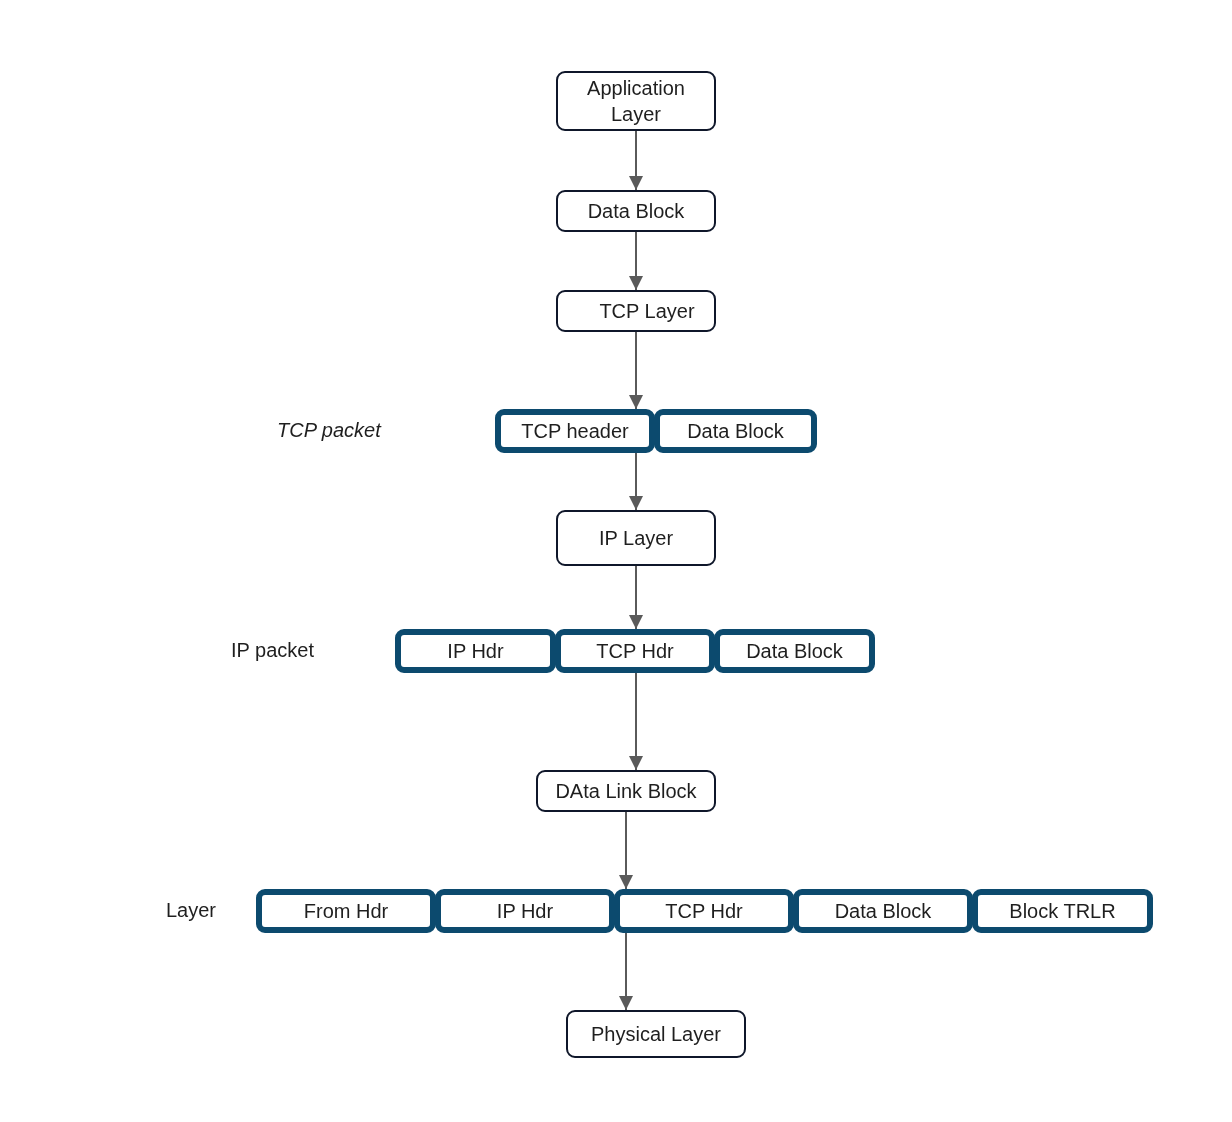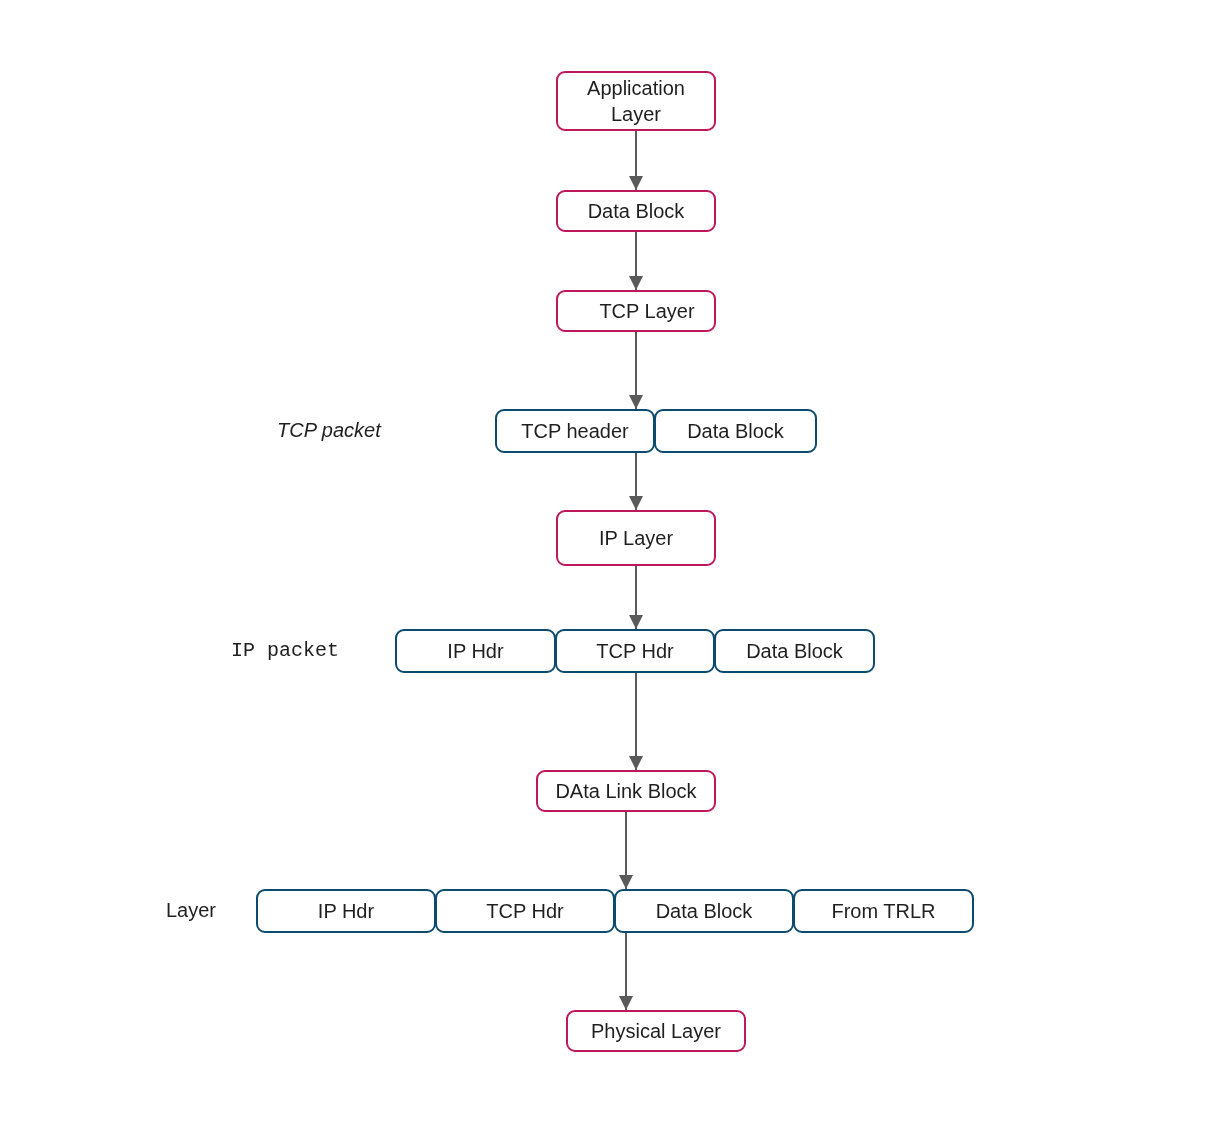--- a/index.html
+++ b/index.html
@@ -16,21 +16,21 @@
     width: 1232px;
     height: 1122px;
     background: #ffffff;
     overflow: hidden;
   }
   
   .node {
     position: absolute;
     box-sizing: border-box;
     background: #ffffff;
-    border: 2px solid #be185d;
+    border: 2px solid #0f172a;
     border-radius: 9px;
     display: flex;
     align-items: center;
     justify-content: center;
     text-align: center;
     font-size: 20px;
     line-height: 26px;
     color: #1f1f1f;
     z-index: 3;
     white-space: pre-line;
@@ -38,21 +38,21 @@
   
   .packet-row {
     position: absolute;
     display: flex;
     z-index: 3;
     height: 44px;
   }
   .packet-seg {
     box-sizing: border-box;
     background: #ffffff;
-    border: 2px solid #0c4a6e;
+    border: 6px solid #0c4a6e;
     border-radius: 9px;
     display: flex;
     align-items: center;
     justify-content: center;
     font-size: 20px;
     color: #1f1f1f;
     height: 44px;
     margin-right: -1px;
   }
   .packet-seg:last-child { margin-right: 0; }
@@ -102,35 +102,36 @@
       <div class="conn-line" style="left: 625px; top: 933px; height: 77px;"></div>
       <div class="conn-head" style="left: 619px; top: 996px;"></div>
     </div>
   <div id="node-layer">
       <div class="node" style="left: 556px; top: 71px; width: 160px; height: 60px;">Application
 Layer</div>
       <div class="node" style="left: 556px; top: 190px; width: 160px; height: 42px;">Data Block</div>
       <div class="node" style="left: 556px; top: 290px; width: 160px; height: 42px; padding-left: 22px;">TCP Layer</div>
       <div class="node" style="left: 556px; top: 510px; width: 160px; height: 56px;">IP Layer</div>
       <div class="node" style="left: 536px; top: 770px; width: 180px; height: 42px;">DAta Link Block</div>
-      <div class="node" style="left: 566px; top: 1010px; width: 180px; height: 42px;">Physical Layer</div>
+      <div class="node" style="left: 566px; top: 1010px; width: 180px; height: 48px;">Physical Layer</div>
     </div>
   <div id="packet-layer">
       <div class="side-label" style="left: 277px; top: 419px; font-style: italic;">TCP packet</div>
       <div class="packet-row" style="left: 495px; top: 409px;">
         <div class="packet-seg" style="width: 160px;">TCP header</div>
         <div class="packet-seg" style="width: 163px;">Data Block</div>
       </div>
-      <div class="side-label" style="left: 231px; top: 639px; font-family: Liberation Mono, monospace;">IP packet</div>
+      <div class="side-label" style="left: 231px; top: 639px;">IP packet</div>
       <div class="packet-row" style="left: 395px; top: 629px;">
         <div class="packet-seg" style="width: 161px;">IP Hdr</div>
         <div class="packet-seg" style="width: 160px;">TCP Hdr</div>
         <div class="packet-seg" style="width: 161px;">Data Block</div>
       </div>
       <div class="side-label" style="left: 166px; top: 899px;">Layer</div>
       <div class="packet-row" style="left: 256px; top: 889px;">
+        <div class="packet-seg" style="width: 180px;">From Hdr</div>
         <div class="packet-seg" style="width: 180px;">IP Hdr</div>
         <div class="packet-seg" style="width: 180px;">TCP Hdr</div>
         <div class="packet-seg" style="width: 180px;">Data Block</div>
-        <div class="packet-seg" style="width: 181px;">From TRLR</div>
+        <div class="packet-seg" style="width: 181px;">Block TRLR</div>
       </div>
     </div>
 </div>
 
 </body></html>

